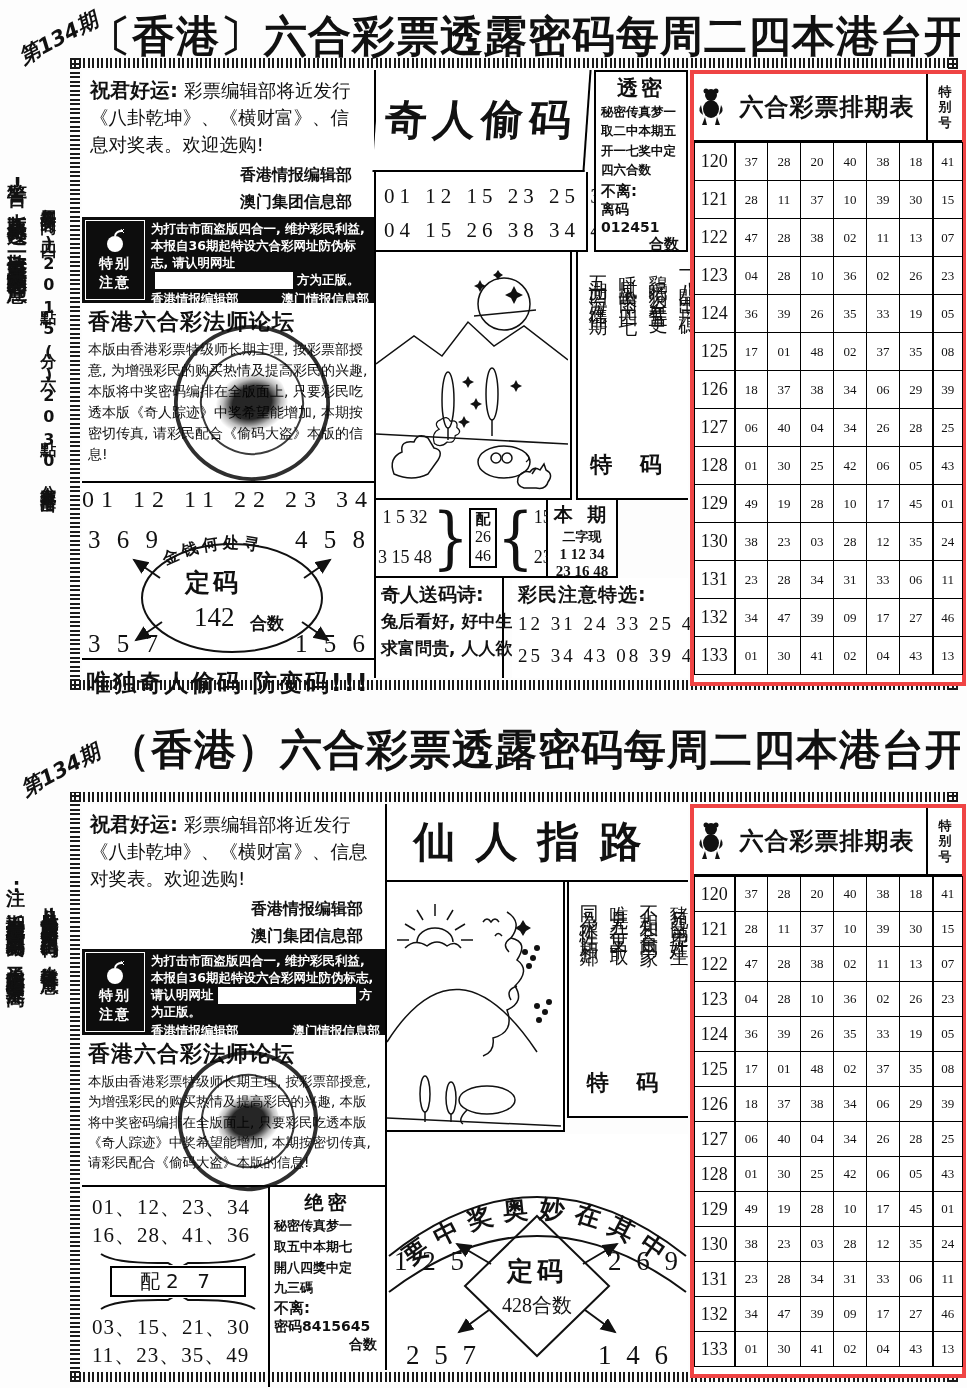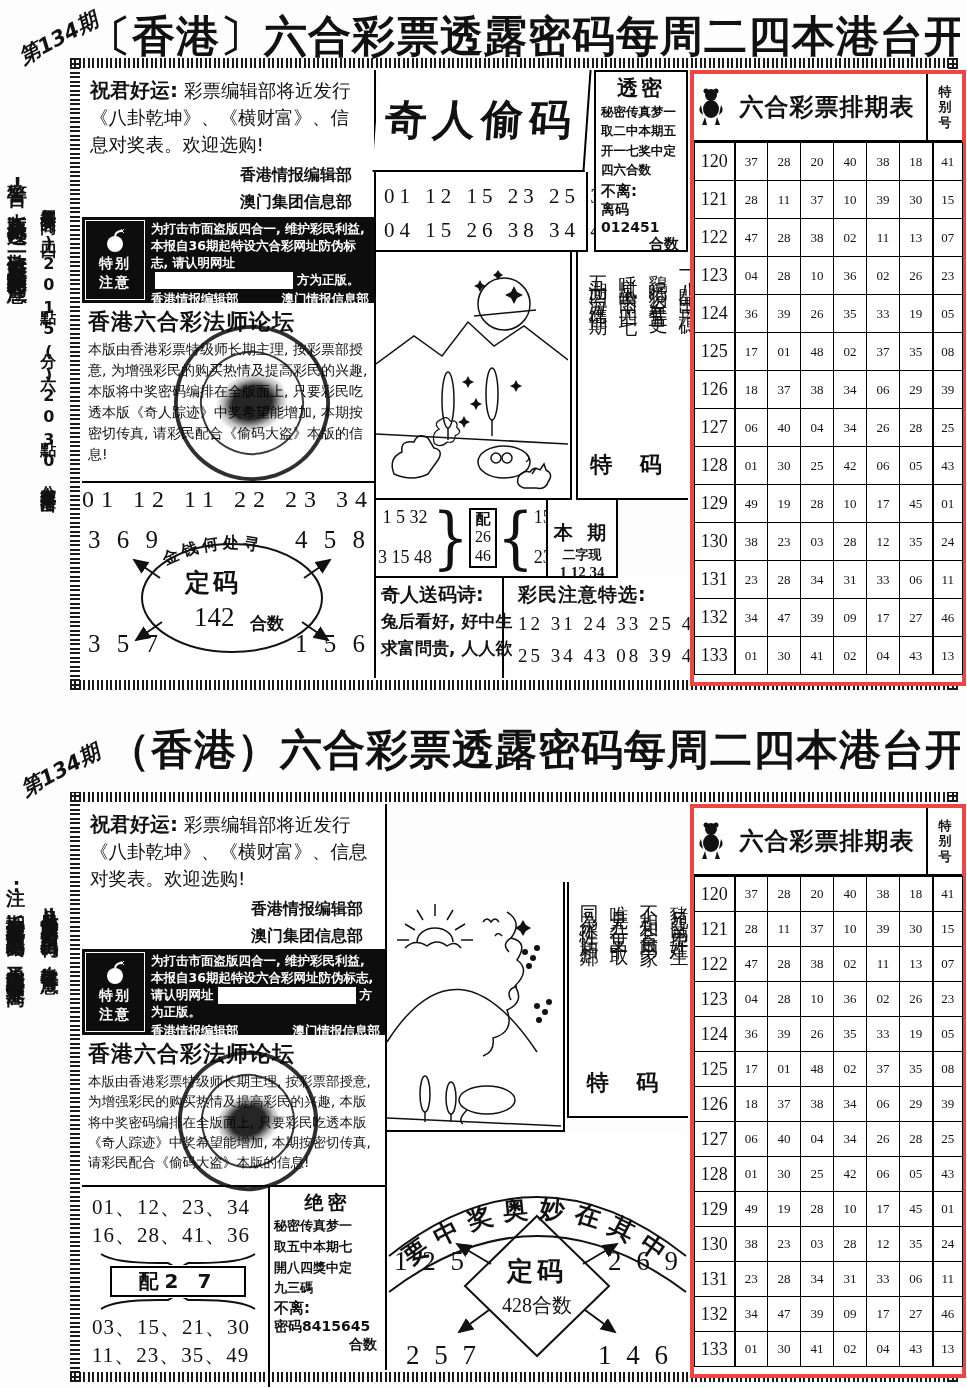--- a/index.html
+++ b/index.html
@@ -47,21 +47,21 @@
   .toumi .hs{font-size:15px;font-weight:bold;text-align:right;padding-right:2px;}
   .vpoem{writing-mode:vertical-rl;line-height:1;}
   .vpoem span{display:block;font-size:19px;letter-spacing:7px;margin-left:11px;font-weight:500;}
   .tema{font-weight:bold;font-size:22px;letter-spacing:10px;text-align:center;}
   .bracebox{display:flex;align-items:center;justify-content:space-between;padding:2px 2px;}
   .bracebox .col2{font-family:"Liberation Serif",serif;font-size:18px;line-height:2.2;white-space:nowrap;}
   .bigbrace{font-size:58px;font-weight:400;transform:scaleY(1.15);font-family:"DejaVu Serif",serif;}
   .peibox{border:2px solid #000;text-align:center;padding:1px 4px;line-height:1.15;}
   .peibox .p1{font-weight:bold;font-size:15px;}
   .peibox .p2{font-family:"Liberation Serif",serif;font-size:16px;}
-  .cellbox{padding:20px 2px;text-align:center;}
+  .cellbox{padding:2px 2px;text-align:center;}
   .cellbox .h{font-weight:bold;font-size:19px;letter-spacing:4px;}
   .cellbox .s{font-size:13px;font-weight:bold;}
   .cellbox .r{font-family:"Liberation Serif",serif;font-size:15px;font-weight:bold;white-space:nowrap;}
   .songma{padding:4px 5px;}
   .songma .h{font-weight:bold;font-size:19px;}
   .songma .l{font-weight:bold;font-size:17px;line-height:1.6;white-space:nowrap;text-align:right;}
   .texuan{padding:4px 6px;}
   .texuan .h{font-weight:bold;font-size:19px;letter-spacing:1px;}
   .texuan .r{font-family:"Liberation Serif",serif;font-size:19px;letter-spacing:3px;line-height:1.7;white-space:nowrap;}
   
@@ -76,21 +76,21 @@
   table.sched td.period{font-size:18px;border-right-width:2px;}
   table.sched td.num{font-size:13px;}
   table.sched td.special{border-left-width:2px;font-size:13px;}
   .sched-t tr{height:38px;}
   .sched-b tr{height:35px;}
   col.cperiod{width:40px;} col.cnum{width:33px;} col.cspec{width:30px;}
   
   .xianren{display:flex;align-items:center;justify-content:center;font-family:"DejaVu Serif",serif;font-weight:bold;font-size:42px;letter-spacing:20px;white-space:nowrap;}
   .numblock{padding:6px 4px 0 10px;}
   .numblock .r{font-family:"Liberation Serif",serif;font-size:21px;letter-spacing:1px;line-height:1.35;white-space:nowrap;}
-  .numblock .pei{border:2px solid #000;width:132px;margin:1px auto;text-align:center;font-weight:bold;font-size:20px;letter-spacing:6px;}
+  .numblock .pei{border:2px solid #000;width:132px;margin:1px auto;text-align:center;font-weight:normal;font-size:20px;letter-spacing:6px;}
   .numblock svg{display:block;margin:1px auto;}
   .juemi{padding:3px 4px;}
   .juemi .tt{font-weight:bold;font-size:19px;text-align:center;letter-spacing:4px;}
   .juemi .tl{font-size:13px;font-weight:bold;line-height:1.6;white-space:nowrap;}
   .juemi .bl{font-size:15px;font-weight:bold;}
   .juemi .cd{font-size:14px;font-weight:bold;}
   .juemi .hs{font-size:14px;font-weight:bold;text-align:right;padding-right:4px;}
   svg text{fill:#111;}
 </style>
 </head>
@@ -160,20 +160,21 @@
         <line x1="220" y1="104" x2="246" y2="122" stroke="#111" stroke-width="2" marker-end="url(#ah1)"></line>
       </svg>
       <span class="corner" style="left:6px;top:8px;text-align:right;">3 6 9</span>
       <span class="corner" style="right:4px;top:8px;">4 5 8</span>
       <span class="corner" style="left:6px;bottom:0px;">3 5 7</span>
       <span class="corner" style="right:4px;bottom:0px;">1 5 6</span>
       <span class="ctitle" style="left:103px;top:48px;">定码</span>
       <span class="cnum" style="left:112px;top:84px;">142</span>
       <span class="cunit" style="left:168px;top:94px;">合数</span>
     </div>
+    <div class="slogan" style="height:38px;">唯独奇人偷码  防变码!!!</div>
   </div>
 
   <div class="abs" style="left:376px;top:70px;width:312px;height:608px;">
     <div class="box qtitle" style="left:0;top:0;width:212px;height:102px;border-right:2px solid #000;border-bottom:2px solid #000;transform:skewX(-4deg);">奇人偷码</div>
     <div class="box qnums" style="left:0;top:102px;width:212px;height:80px;border-right:2px solid #000;border-bottom:2px solid #000;">
       <div>01 12 15 23 25 31 46</div>
       <div>04 15 26 38 34 43 48</div>
     </div>
     <div class="box toumi" style="left:218px;top:0;width:94px;height:182px;border:2px solid #000;">
       <div class="tt">透密</div>
@@ -503,20 +504,21 @@
         <div class="tl">開八四獎中定</div>
         <div class="tl">九三碼</div>
         <div class="bl">不离:</div>
         <div class="cd">密码8415645</div>
         <div class="hs">合数</div>
       </div>
     </div>
   </div>
 
   <div class="abs" style="left:387px;top:804px;width:301px;height:566px;">
+    <div class="box xianren" style="left:0;top:0;width:301px;height:78px;border-bottom:2px solid #000;">仙人指路</div>
     <div class="box" style="left:0;top:78px;width:178px;height:250px;border-right:2px solid #000;border-bottom:2px solid #000;">
       <svg width="174" height="246" viewBox="0 0 174 246">
         <g fill="none" stroke="#111" stroke-width="1.5">
           <path d="M30,60 a18,14 0 0 1 36,0"></path>
           <path d="M18,66 q10,-10 22,-2 q10,-8 20,0 q8,-6 14,2"></path>
           <line x1="48" y1="22" x2="48" y2="34"></line>
             <line x1="30" y1="28" x2="36" y2="38"></line>
             <line x1="66" y1="28" x2="60" y2="38"></line>
             <line x1="18" y1="42" x2="28" y2="48"></line>
             <line x1="78" y1="42" x2="68" y2="48"></line>

